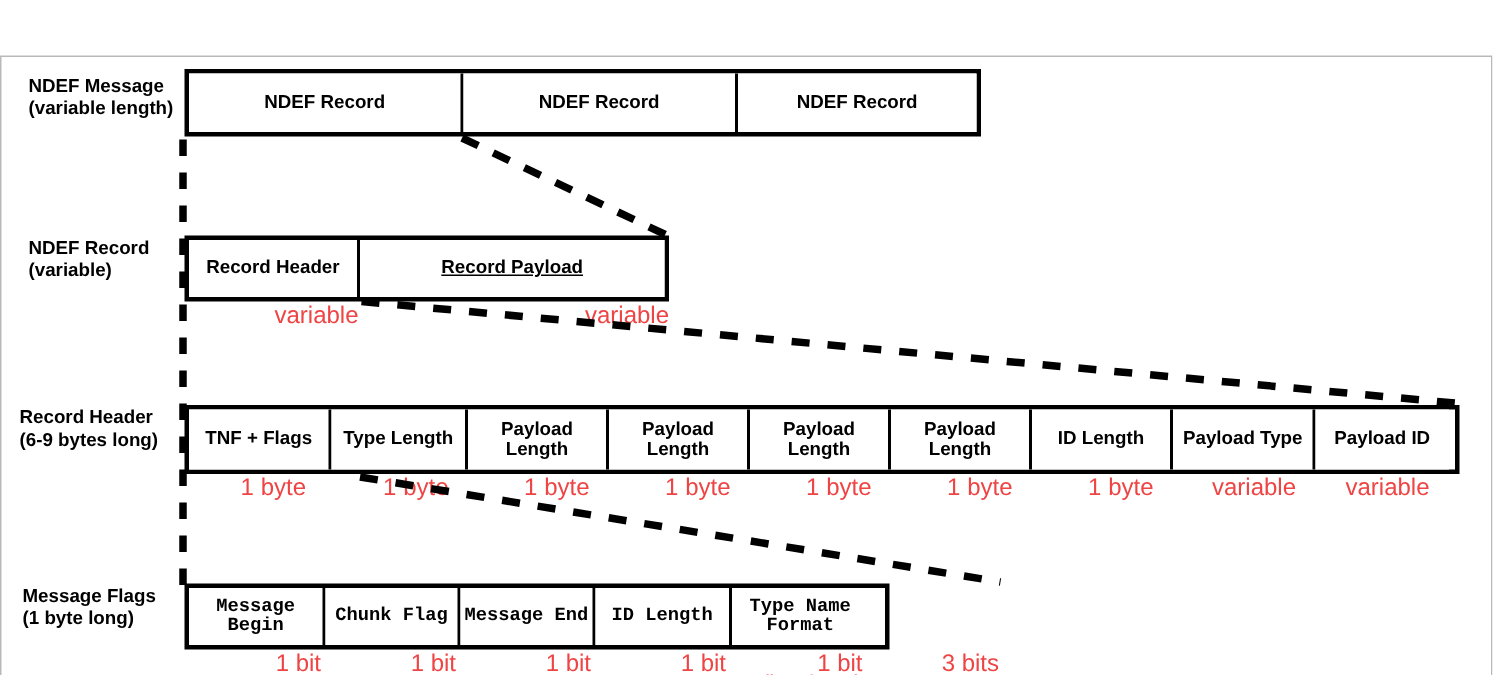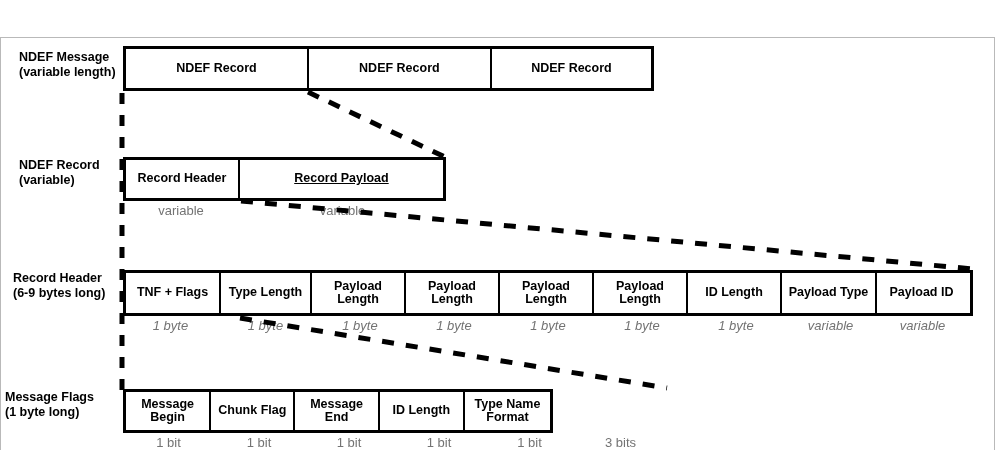--- a/index.html
+++ b/index.html
@@ -54,24 +54,24 @@
   }
   .cell:last-child { border-right: none; }
   .cell span { display: block; }
 
   .sizes {
     position: absolute;
     display: flex;
     pointer-events: none;
   }
   .size {
-    text-align: center;
-    font-size: 13px;
+    text-align: right;
+    font-size: 16px;
     line-height: 14px;
-    color: #737373;
+    color: #ef4444;
   }
   .size .sub { display: block; }
 
   svg.overlay {
     position: absolute;
     left: 0;
     top: 0;
     width: 995px;
     height: 450px;
     pointer-events: none;
@@ -146,38 +146,38 @@
       <span>ID Length</span>
     </div>
     <div class="cell" style="width:95px;">
       <span>Payload Type</span>
     </div>
     <div class="cell" style="width:89px;">
       <span>Payload ID</span>
     </div>
   </div>
 
-  <div class="sizes" style="left:122px; top:281px; width:850px;font-style:italic;">
+  <div class="sizes" style="left:108px; top:281px; width:850px;">
     <div class="size" style="width:95px;">1 byte</div>
     <div class="size" style="width:95px;">1 byte</div>
     <div class="size" style="width:94px;">1 byte</div>
     <div class="size" style="width:94px;">1 byte</div>
     <div class="size" style="width:94px;">1 byte</div>
     <div class="size" style="width:94px;">1 byte</div>
     <div class="size" style="width:94px;">1 byte</div>
     <div class="size" style="width:95px;">variable</div>
     <div class="size" style="width:89px;">variable</div>
   </div>
 
-  <div class="row-label" style="left:4px; top:352px;">
+  <div class="row-label" style="left:14px; top:352px;">
     <span>Message Flags</span>
     <span class="l2">(1 byte long)</span>
   </div>
 
-  <div class="band" style="left:122px; top:351px; width:430px; height:44px;">
+  <div class="band" style="left:122px; top:351px; width:470px; height:44px;font-family:Liberation Mono, monospace;">
     <div class="cell" style="width:91px;">
       <span>Message Begin</span>
     </div>
     <div class="cell" style="width:90px;">
       <span>Chunk Flag</span>
     </div>
     <div class="cell" style="width:90px;">
       <span>Message End</span>
     </div>
     <div class="cell" style="width:91px;">

